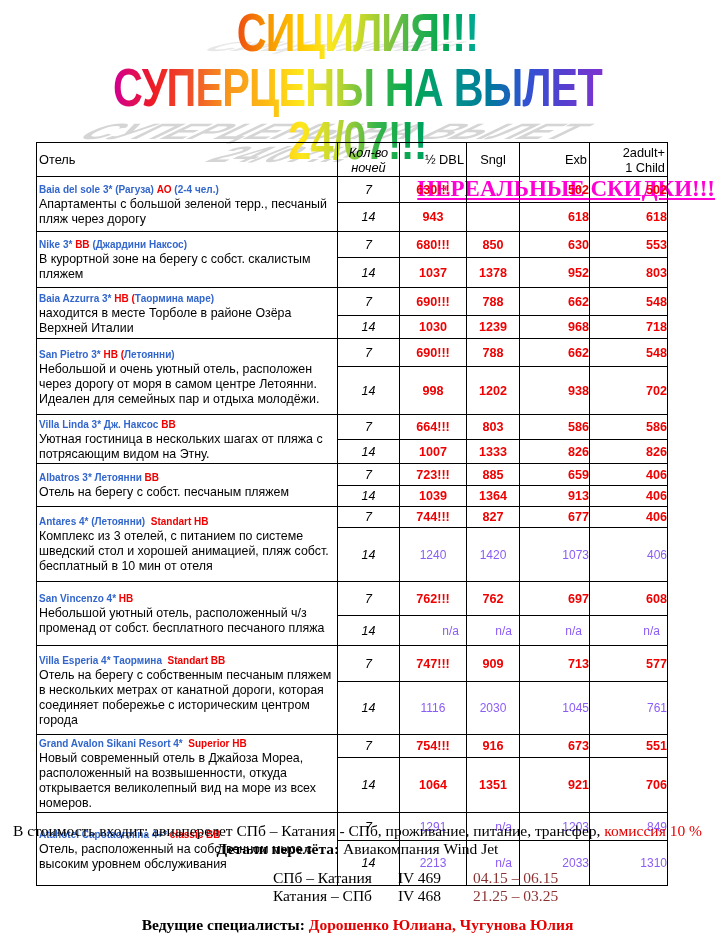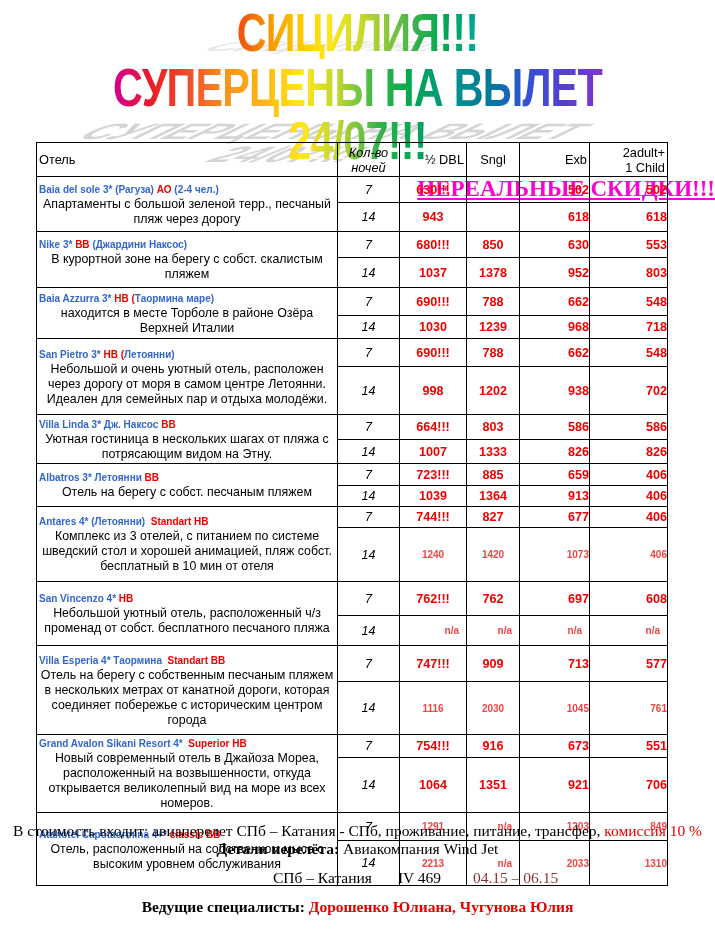--- a/index.html
+++ b/index.html
@@ -36,28 +36,28 @@
   .th-nights{width:57px;text-align:center;font-style:italic;}
   .th-dbl{width:62px;text-align:right;}
   .th-sngl{width:48px;text-align:center;}
   .th-exb{width:65px;text-align:right;padding-right:8px;}
   .th-child{width:73px;text-align:right;padding-right:6px;}
 
   .td-hotel{vertical-align:middle;padding:2px 4px 2px 5px;}
   .hname{font-size:10px;line-height:15px;font-weight:bold;}
   .np-blue{color:var(--hotel_blue,#3366cc);}
   .np-red{color:var(--price_red,#f00000);}
-  .hdesc{font-size:12.4px;line-height:15px;text-align:center;}
+  .hdesc{font-size:12.4px;line-height:15px;}
 
   td.c-nights{font-style:italic;font-size:12.5px;text-align:center;}
   td.c-dbl,td.c-sngl{text-align:center;}
   td.c-exb,td.c-child{text-align:right;padding-right:0;}
   td.na{text-align:right;padding-right:7px;}
   .p-red{color:var(--price_red,#f00000);font-weight:bold;font-size:12.6px;}
-  .p-black{color:#ef4444;font-weight:bold;font-size:10px;}
+  .p-black{color:#8b5cf6;font-weight:normal;font-size:12px;}
 
   
   .footer{position:absolute;top:822px;left:0;width:100%;text-align:center;
           font-family:"Liberation Serif",serif;font-size:15.5px;line-height:18px;}
   .footer b{font-weight:bold;}
   .red-b{color:var(--footer_accent_red,#e60000);font-weight:normal;}
   .flights{width:max-content;margin:11px auto;position:relative;left:58px;text-align:left;}
   .flight-row{display:grid;grid-template-columns:125px 75px auto;}
   .f-time{color:var(--flight_time_maroon,#8b3333);}
 </style>
@@ -295,17 +295,22 @@
 
   <div class="footer">
     <div><span>В стоимость входит: авиаперелет СПб – Катания - СПб, проживание, питание, трансфер, </span><span class="red-b">комиссия 10 %</span></div>
     <div><b>Детали перелёта:</b><span> Авиакомпания Wind Jet</span></div>
     <div class="flights" id="flights">
         <div class="flight-row">
           <span class="f-route">СПб – Катания</span>
           <span class="f-num">IV 469</span>
           <span class="f-time">04.15 – 06.15</span>
         </div>
+        <div class="flight-row">
+          <span class="f-route">Катания – СПб</span>
+          <span class="f-num">IV 468</span>
+          <span class="f-time">21.25 – 03.25</span>
+        </div>
       </div>
     <div><b>Ведущие специалисты: </b><b class="red-b">Дорошенко Юлиана, Чугунова Юлия</b></div>
   </div>
 
 </div>
 
 </body></html>

